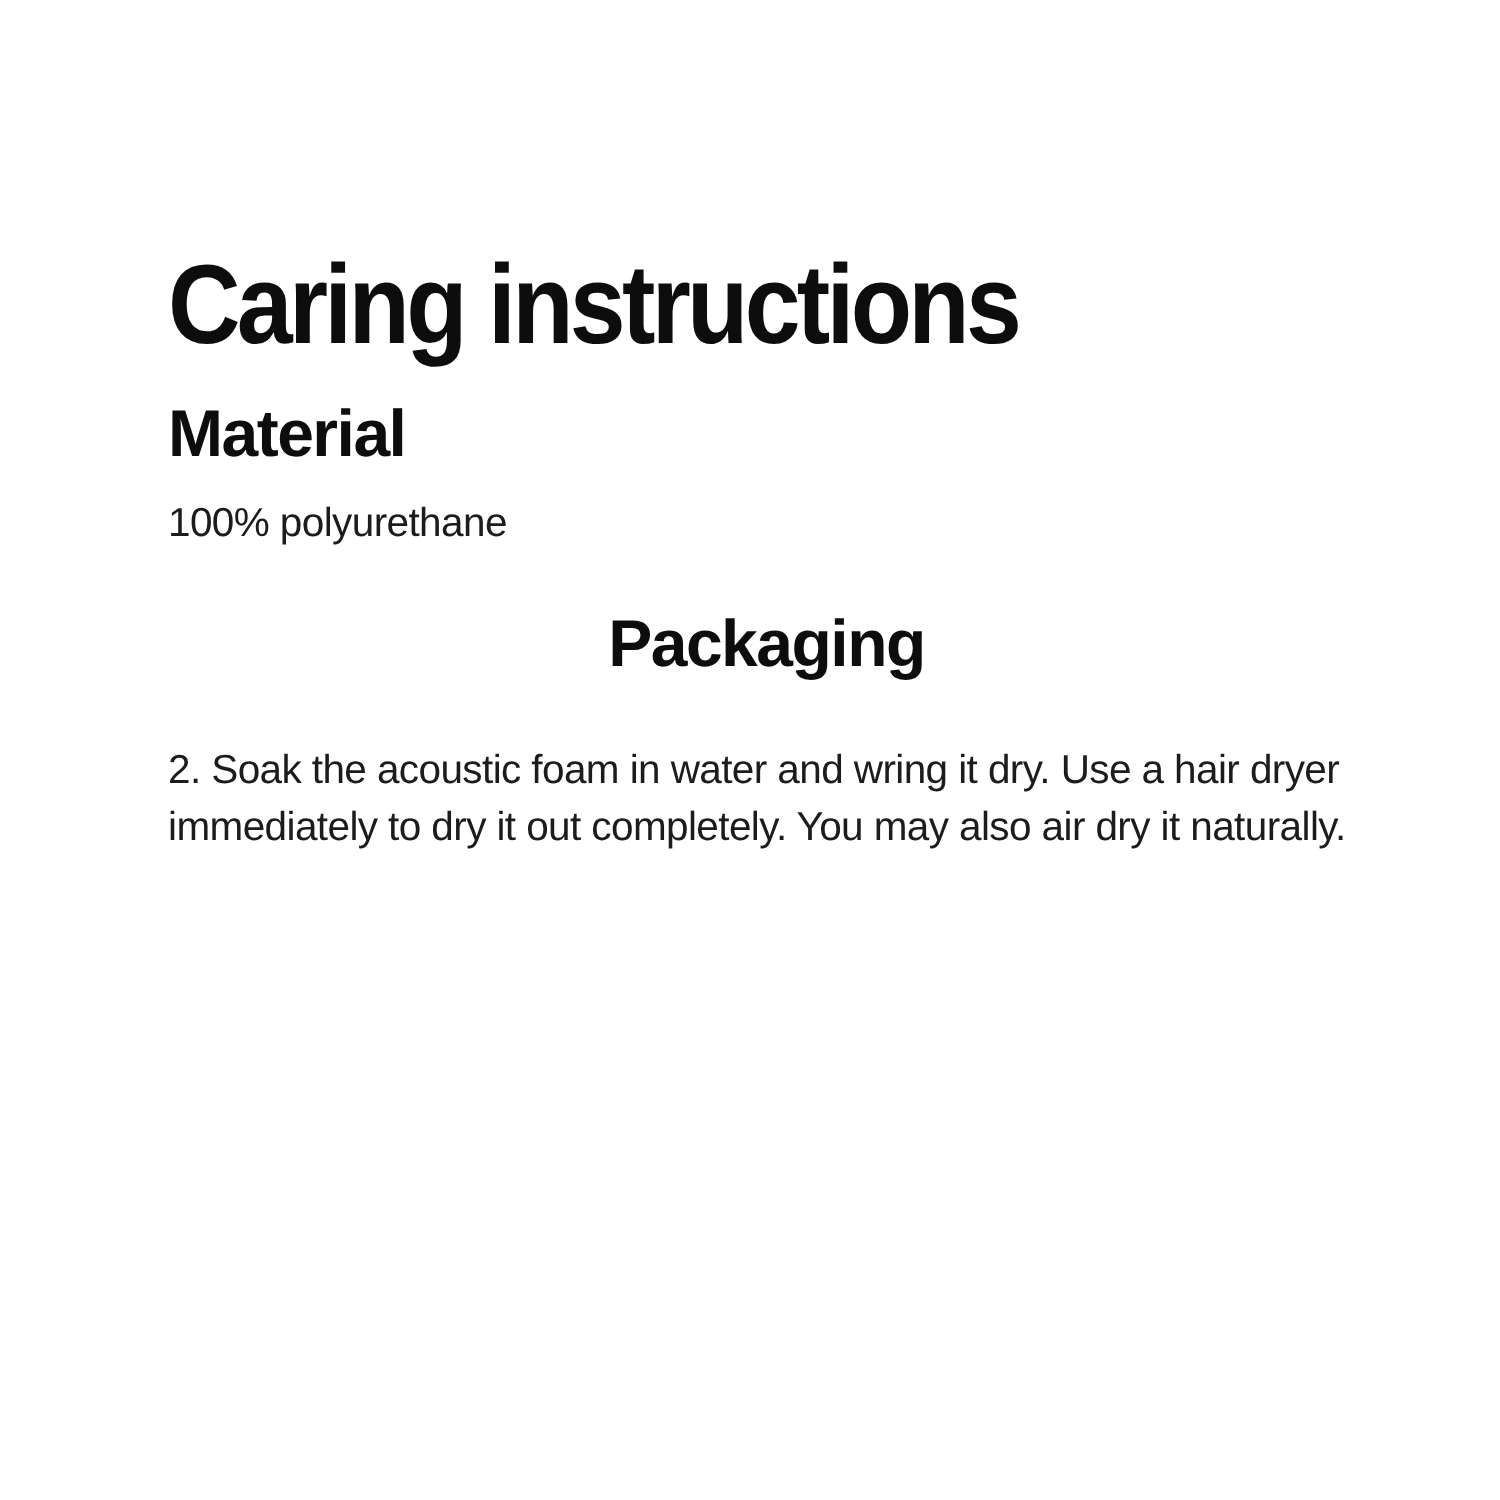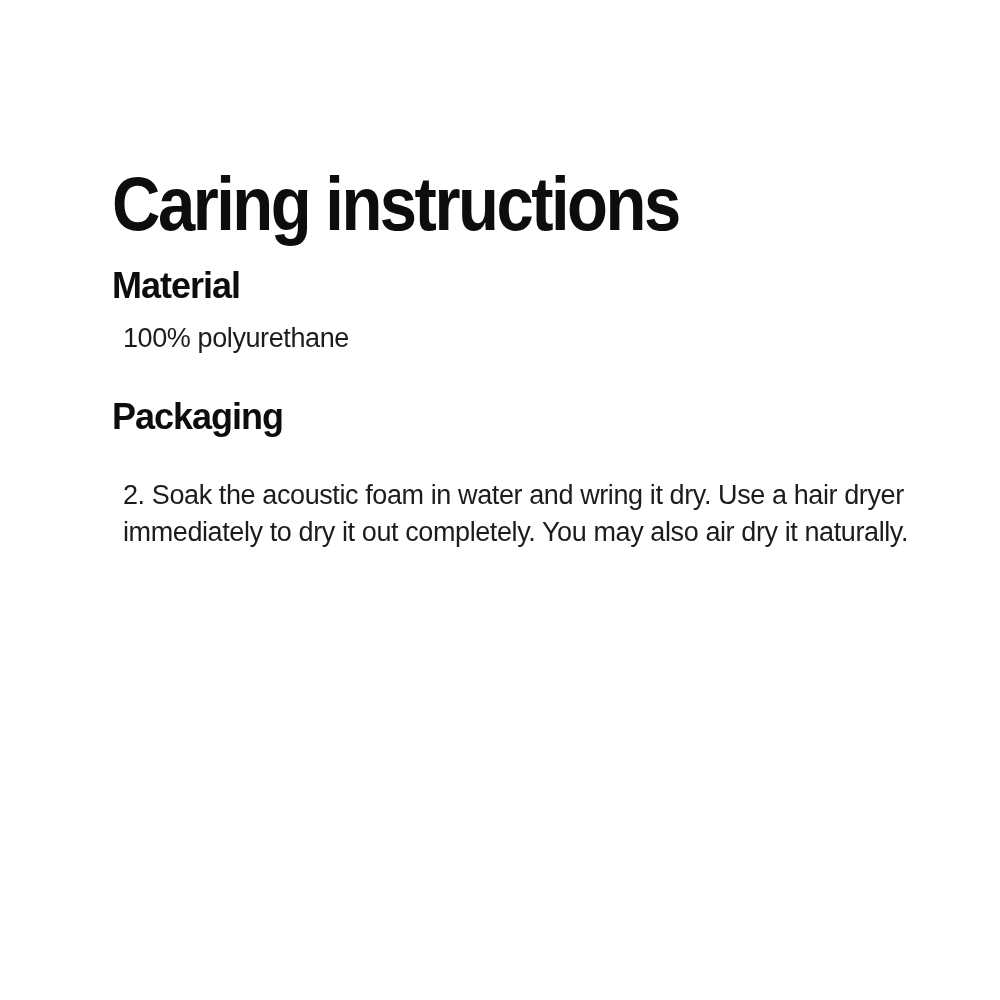--- a/index.html
+++ b/index.html
@@ -27,41 +27,40 @@
     line-height: 1.0;
     color: #0d0d0d;
     transform: scaleY(1.12);
     transform-origin: left top;
     margin-bottom: 32px;
   }
 
   .section { margin-bottom: 36px; }
 
   .section-heading {
-    font-size: 36px;
+    font-size: 44px;
     font-weight: bold;
     letter-spacing: -1px;
     color: #0d0d0d;
     line-height: 1.15;
     margin-bottom: 14px;
   }
 
   .section-body {
     font-size: 27px;
     font-weight: normal;
     letter-spacing: -0.4px;
     color: #1c1c1c;
     line-height: 1.38;
     white-space: pre-line;
     max-width: 810px;
-    margin-left: 11px;
   }
 
   .section--material  { margin-bottom: 38px; }
-  .section--packaging { margin-bottom: 40px; }
+  .section--packaging { margin-bottom: 40px; text-align: center; }
 
   .section--recovery .section-body + .section-body {
     margin-top: 26px;
   }
 </style>
 </head>
 <body>
 
 <div class="page">
 

